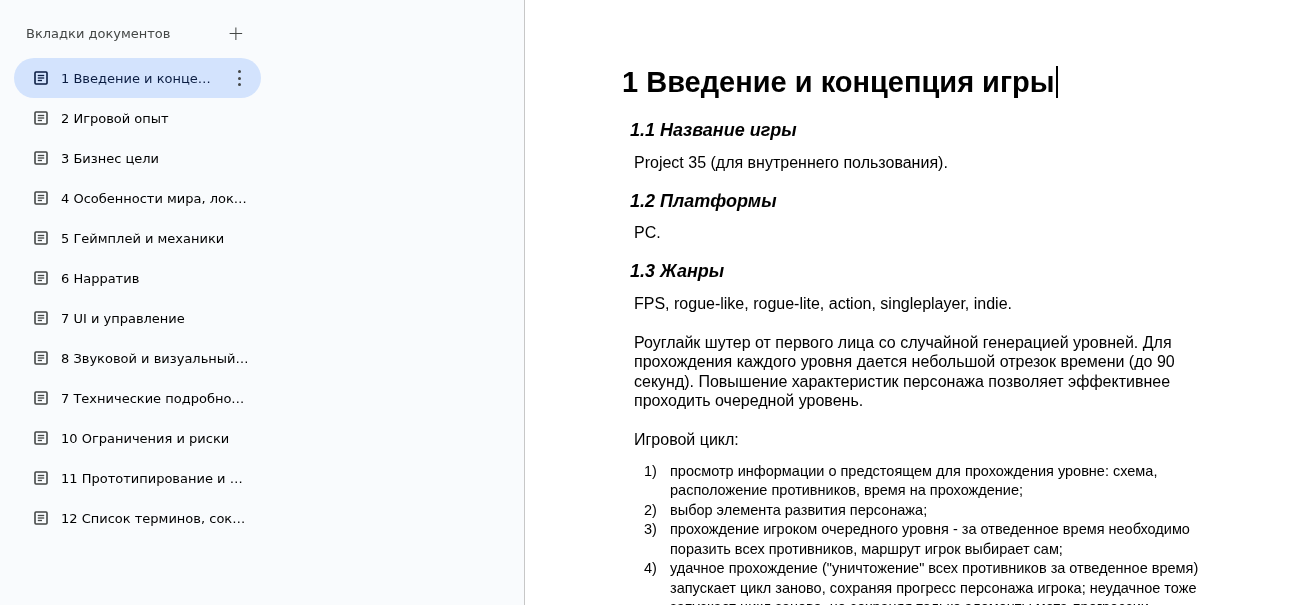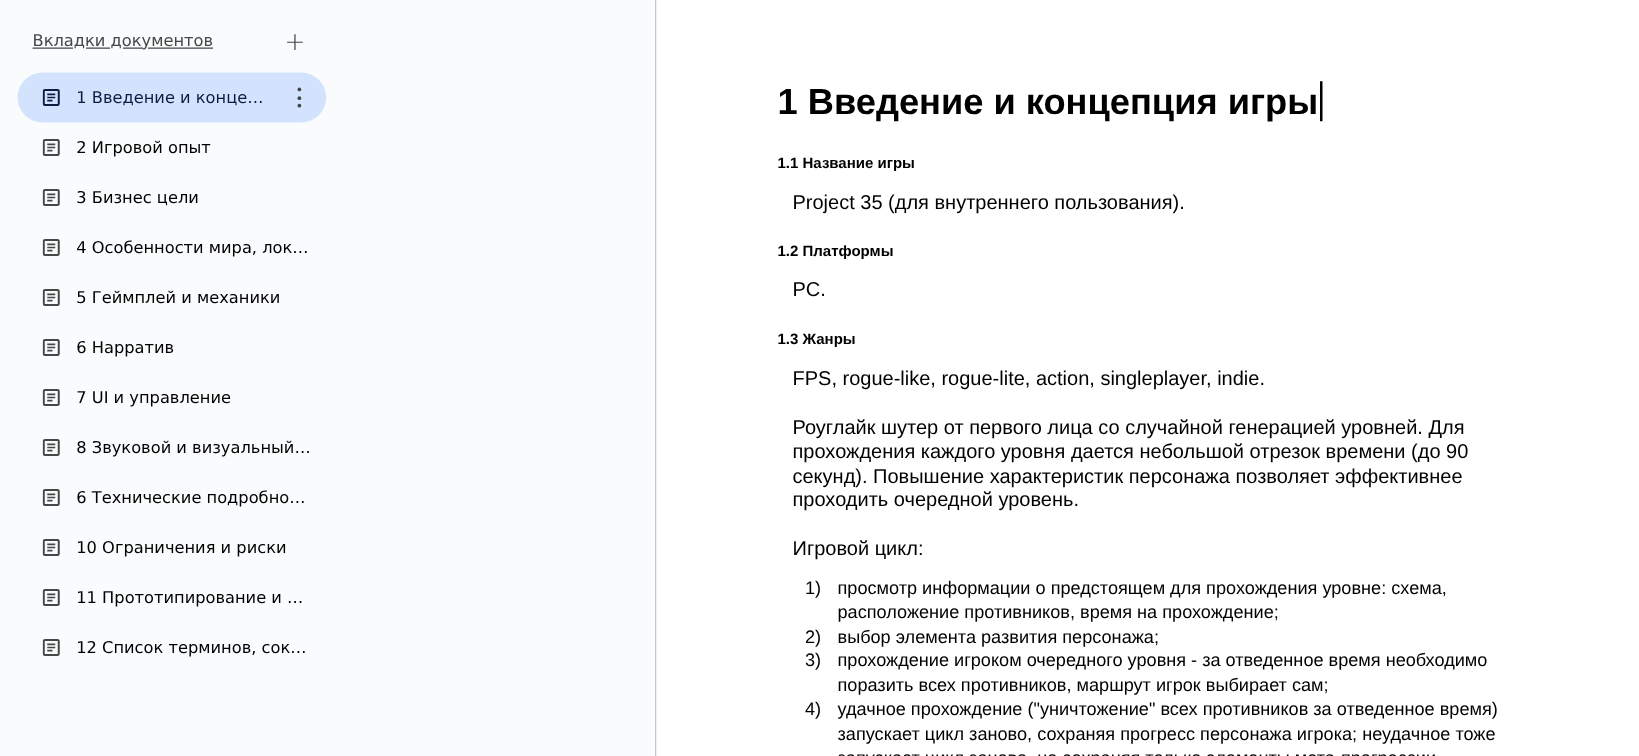--- a/index.html
+++ b/index.html
@@ -1,32 +1,32 @@
 <!DOCTYPE html>
 <html><head>
 <meta charset="utf-8">
 <style>
   html, body { margin:0; padding:0; }
   body { width:1311px; height:605px; overflow:hidden; background:#ffffff; font-family:"Liberation Sans", sans-serif; position:relative; }
   .sidebar { position:absolute; left:0; top:0; width:525px; height:605px; background:#f9fbfd; border-right:1px solid #c7c7c7; box-sizing:border-box; }
   .sb-header { position:absolute; left:26px; top:24px; width:220px; height:18px; display:flex; align-items:center; justify-content:space-between; }
-  .sb-title { font-family:"DejaVu Sans", sans-serif; font-size:13px; color:#444746;text-decoration:underline; }
+  .sb-title { font-family:"DejaVu Sans", sans-serif; font-size:13px; color:#444746; }
   .sb-add { font-size:20px; color:#444746; line-height:18px; cursor:pointer; font-family:"DejaVu Sans", sans-serif; font-weight:300; width:20px; text-align:center; }
   .tabs { position:absolute; left:14px; top:58px; width:247px; }
   .tab { height:40px; border-radius:20px; display:flex; align-items:center; padding-left:20px; box-sizing:border-box; position:relative; cursor:pointer; }
   .tab.active { background:#d3e3fd; }
   .tab .doc-icon { width:14px; height:14px; margin-right:13px; flex:none; }
   .tab .label { font-family:"DejaVu Sans", sans-serif; font-size:13px; color:#000000; white-space:nowrap; overflow:hidden; text-overflow:ellipsis; max-width:190px; }
   .tab.active .label { color:#0b1d42; max-width:152px; }
   .tab .more { position:absolute; right:20px; top:12px; width:4px; height:16px; display:flex; flex-direction:column; justify-content:space-between; align-items:center; }
   .tab .more span { display:block; width:3px; height:3px; border-radius:50%; background:#444746; }
   .doc { position:absolute; left:622px; top:60px; width:620px; color:#000; }
   .doc h1 { margin:0; font-family:"Liberation Sans", sans-serif; font-weight:bold; font-size:29px; line-height:44px; height:44px; display:inline-block; }
   .cursor { display:inline-block; width:2px; height:32px; background:#000; vertical-align:-6px; margin-left:1px; }
-  .doc h3 { margin:0; font-family:"Liberation Sans", sans-serif; font-size:12px; font-weight:bold; line-height:19.5px; }
+  .doc h3 { margin:8px; font-family:"Liberation Sans", sans-serif; font-size:18px; font-weight:bold; line-height:19.5px;font-style:italic; }
   .doc p { margin:12px; font-size:16px; line-height:19.5px; }
   .sec { margin-top:19.5px; }
   .sec.first { margin-top:17px; }
   ol.loop { margin:0; padding:0; list-style:none; }
   ol.loop li { position:relative; padding-left:48px; font-size:14.5px; line-height:19.5px; }
   ol.loop li .num { position:absolute; left:22px; top:0; }
 </style>
 </head>
 <body>
 
@@ -113,21 +113,21 @@
         </svg>
       <span class="label">8 Звуковой и визуальный стиль</span>
     </div>
     <div class="tab">
       <svg class="doc-icon" viewBox="0 0 14 14">
           <rect x="1" y="1" width="12" height="12" rx="1" fill="none" stroke="#444746" stroke-width="1.6"></rect>
           <line x1="3.8" y1="4.5" x2="10.2" y2="4.5" stroke="#444746" stroke-width="1.3"></line>
           <line x1="3.8" y1="7" x2="10.2" y2="7" stroke="#444746" stroke-width="1.3"></line>
           <line x1="3.8" y1="9.5" x2="8" y2="9.5" stroke="#444746" stroke-width="1.3"></line>
         </svg>
-      <span class="label">6 Технические подробности</span>
+      <span class="label">7 Технические подробности</span>
     </div>
     <div class="tab">
       <svg class="doc-icon" viewBox="0 0 14 14">
           <rect x="1" y="1" width="12" height="12" rx="1" fill="none" stroke="#444746" stroke-width="1.6"></rect>
           <line x1="3.8" y1="4.5" x2="10.2" y2="4.5" stroke="#444746" stroke-width="1.3"></line>
           <line x1="3.8" y1="7" x2="10.2" y2="7" stroke="#444746" stroke-width="1.3"></line>
           <line x1="3.8" y1="9.5" x2="8" y2="9.5" stroke="#444746" stroke-width="1.3"></line>
         </svg>
       <span class="label">10 Ограничения и риски</span>
     </div>

